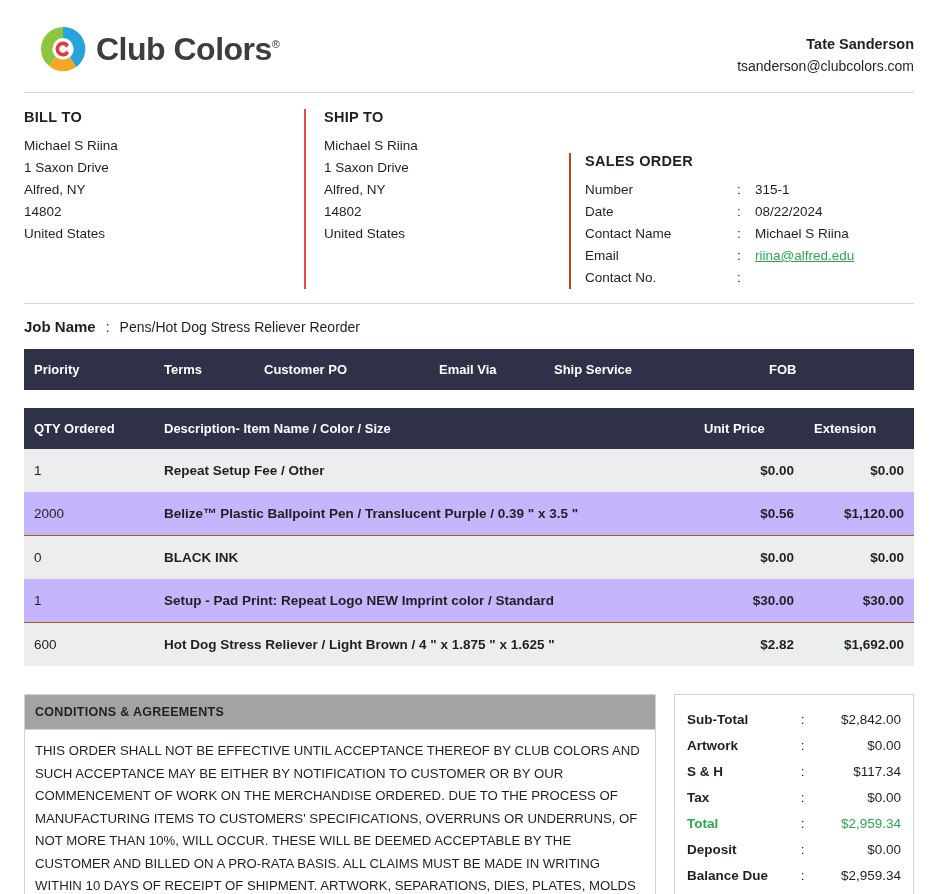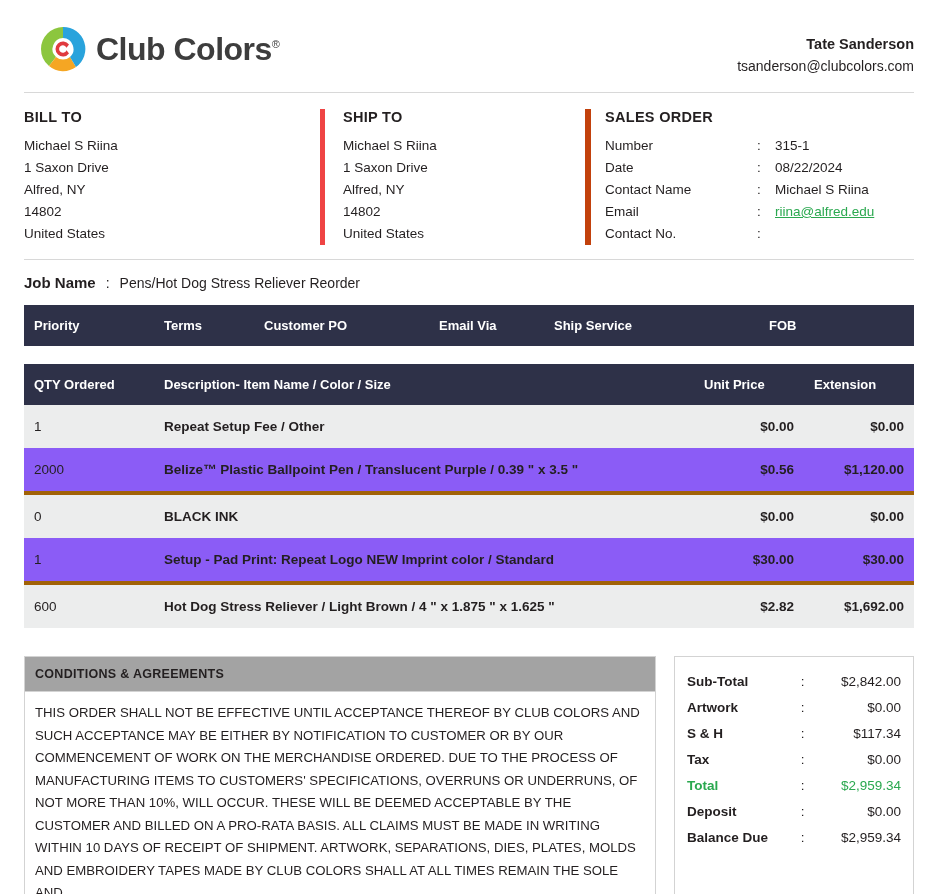--- a/index.html
+++ b/index.html
@@ -75,22 +75,22 @@
   
   .addr-row {
     display: flex;
     align-items: stretch;
     padding-bottom: 14px;
   }
   .addr-col {
     padding-right: 18px;
   }
   .addr-col.bill { width: 280px; }
-  .addr-col.ship { width: 265px; border-left: 5px solid #ef4444; padding-left: 18px; margin-left: 16px;}
-  .addr-col.order { flex: 1; border-left: 6px solid #c2410c; padding-left: 14px; }
+  .addr-col.ship { width: 265px; border-left: 2px solid #ef4444; padding-left: 18px;}
+  .addr-col.order { flex: 1; border-left: 2px solid #c2410c; padding-left: 14px; margin-top: 44px; }
   .blk-title {
     font-size: 14.5px;
     font-weight: bold;
     letter-spacing: 0.3px;
     margin-bottom: 10px;
   }
   .addr-line {
     font-size: 13.5px;
     line-height: 22px;
   }
@@ -148,21 +148,21 @@
     border-bottom: 1px solid #e3e3e3;
   }
   .terms-wrap { margin-bottom: 18px; }
 
   .items-table td.cell {
     font-size: 13.5px;
     padding: 14px 10px;
     font-weight: bold;
   }
   .items-table tr.alt td.cell { background: #eceded; }
-  .items-table tr.plain td.cell { background: #8b5cf6; border-bottom: 4px solid #a16207; }
+  .items-table tr.plain td.cell { background: #c4b5fd; border-bottom: 1px solid #a16207; }
   .items-table td.qty { font-weight: normal; }
   .ta-r { text-align: right; }
 
   .col-qty { width: 130px; }
   .col-desc { }
   .col-price { width: 110px; }
   .col-ext { width: 110px; }
 
   
   .bottom {

